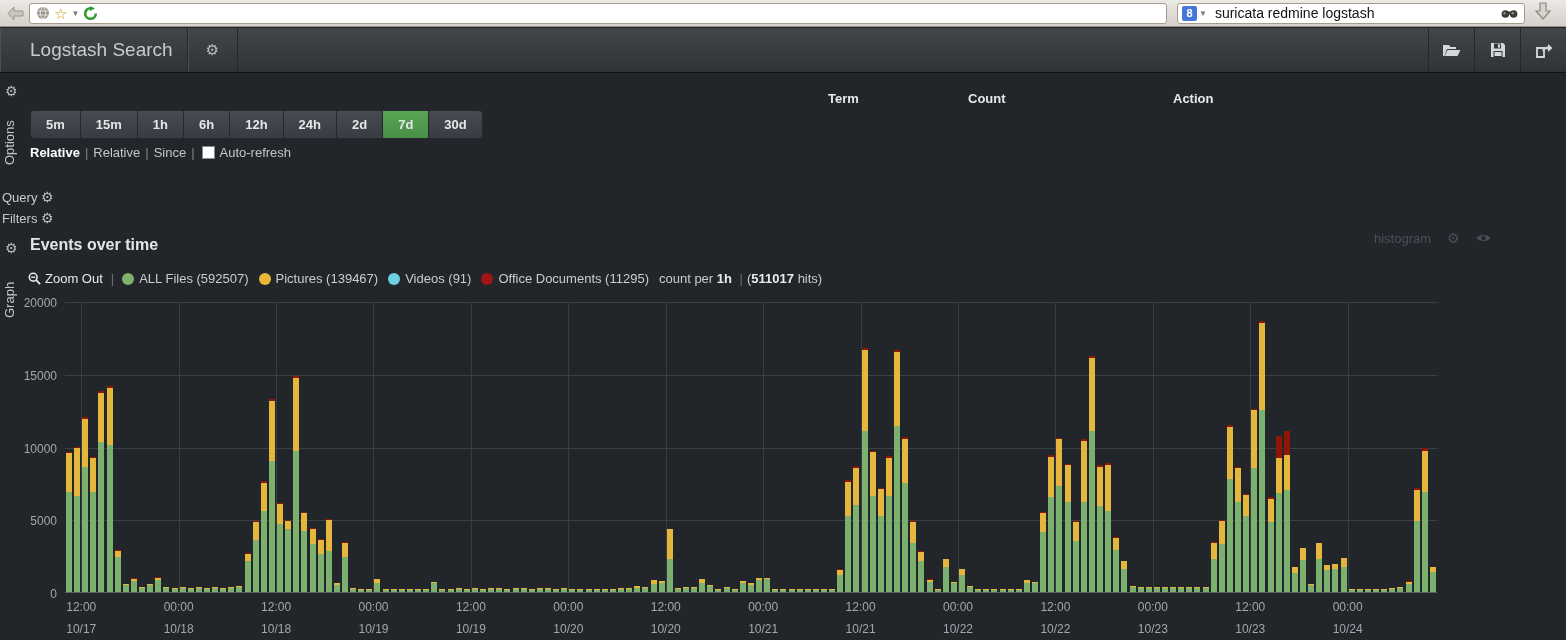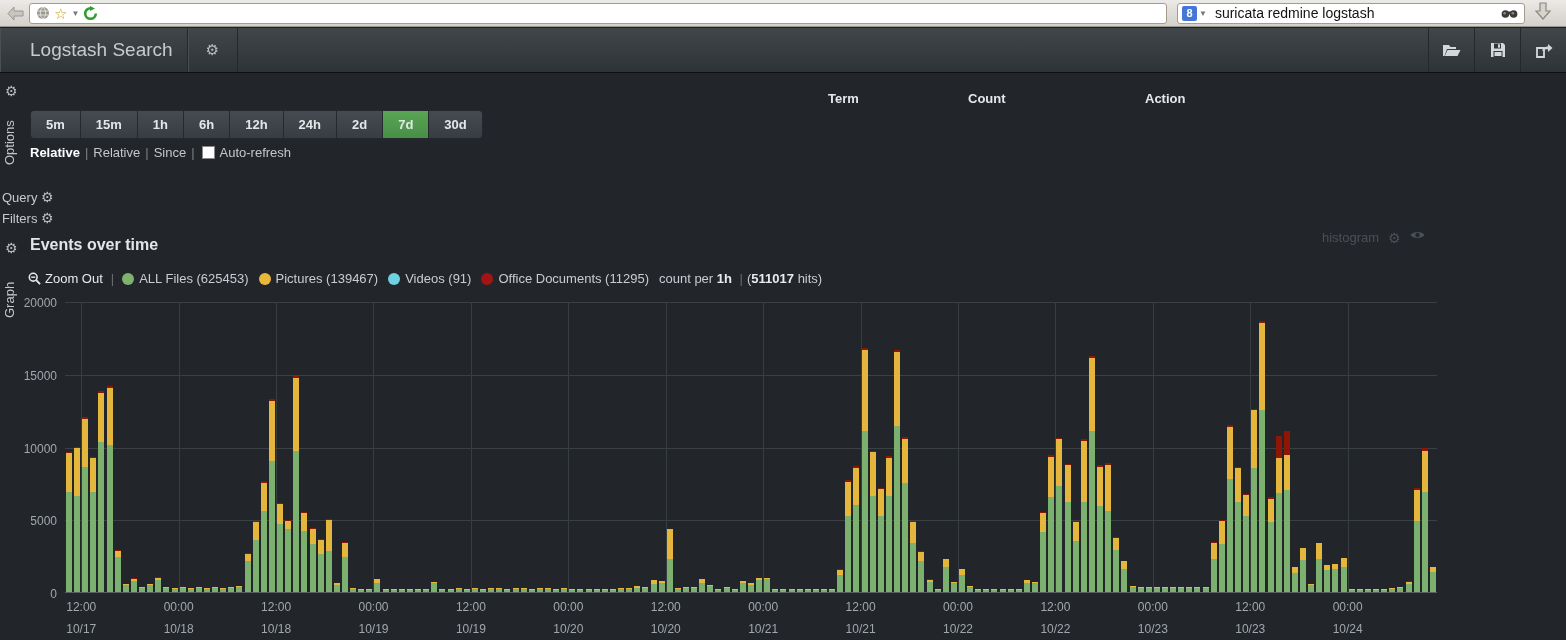--- a/index.html
+++ b/index.html
@@ -59,31 +59,31 @@
   
   #mode-row { position:absolute; left:30px; top:72px; font-size:13px; color:#c3c7ca; display:flex; align-items:center; }
   #mode-row .sep { color:#7d8差286; margin:0 5px; color:#7d8286; }
   #mode-relative { color:#fff; font-weight:bold; }
   #autorefresh-box { width:13px; height:13px; background:#fff; border:1px solid #888; margin:0 5px 0 2px; }
 
   
   #terms-table { position:absolute; left:820px; top:12px; width:492px; font-size:13px; }
   .tt-head { display:flex; color:#e6e9eb; font-weight:bold; padding:6px 8px; }
   .tt-row { display:flex; background:#24282d; color:#c9ccd0; padding:8px 8px; border-top:1px solid #2e3237; }
-  .tt-c1 { width:132px; } .tt-c2 { width:177px;margin-left:8px; } .tt-c3 { flex:1; display:flex; align-items:center; gap:4px; }
+  .tt-c1 { width:132px; } .tt-c2 { width:177px;margin-left:8px; } .tt-c3 { flex:1; display:flex; align-items:center; gap:4px;margin-left:28px; }
   .tt-row svg { display:block; }
 
   #query-row { position:absolute; left:2px; top:116px; font-size:13px; color:#c6cacd; }
   #filters-row { position:absolute; left:2px; top:137px; font-size:13px; color:#c6cacd; }
 
   
   #graph-gear { position:absolute; left:5px; top:167px; }
   #graph-vlabel { left:2px; top:245px; }
   #events-title { position:absolute; left:30px; top:163px; font-size:16px; font-weight:bold; color:#e3e6e9; }
-  #panel-label { position:absolute; left:1322px; top:157px; font-size:13px; color:#4a5056; display:flex; gap:9px; }
+  #panel-label { position:absolute; left:1374px; top:157px; font-size:13px; color:#4a5056; display:flex; align-items:center; gap:16px; }
 
   
   #legend-row { position:absolute; left:28px; top:198px; display:flex; align-items:center; font-size:13px; color:#c9ccd0; white-space:nowrap; }
   #legend-row .zo { display:flex; align-items:center; color:#e8ebee; font-weight:normal; }
   #legend-row .zo span { margin-left:4px; }
   .lg-sep { color:#686d72; margin:0 8px; }
   .lg-item { display:flex; align-items:center; margin-right:10px; }
   .lg-dot { width:12px; height:12px; border-radius:50%; margin-right:5px; }
   #count-per { margin-left:0; }
   #count-per b { color:#e8ebee; }
@@ -234,21 +234,21 @@
         <circle cx="5.6" cy="5.6" r="4.2" fill="none" stroke="#e8ebee" stroke-width="1.7"></circle>
           <line x1="3.4" y1="5.6" x2="7.8" y2="5.6" stroke="#e8ebee" stroke-width="1.5"></line>
           <line x1="8.8" y1="8.8" x2="13" y2="13" stroke="#e8ebee" stroke-width="2"></line>
       </svg>
       <span>Zoom Out</span>
     </span>
     <span class="lg-sep">|</span>
     <span id="legend-items" style="display:flex;align-items:center;">
         <span class="lg-item">
           <span class="lg-dot" style="background: rgb(126, 178, 109);"></span>
-          <span>ALL Files (625453)</span>
+          <span>ALL Files (592507)</span>
         </span>
         <span class="lg-item">
           <span class="lg-dot" style="background: rgb(234, 184, 57);"></span>
           <span>Pictures (139467)</span>
         </span>
         <span class="lg-item">
           <span class="lg-dot" style="background: rgb(110, 208, 224);"></span>
           <span>Videos (91)</span>
         </span>
         <span class="lg-item">

